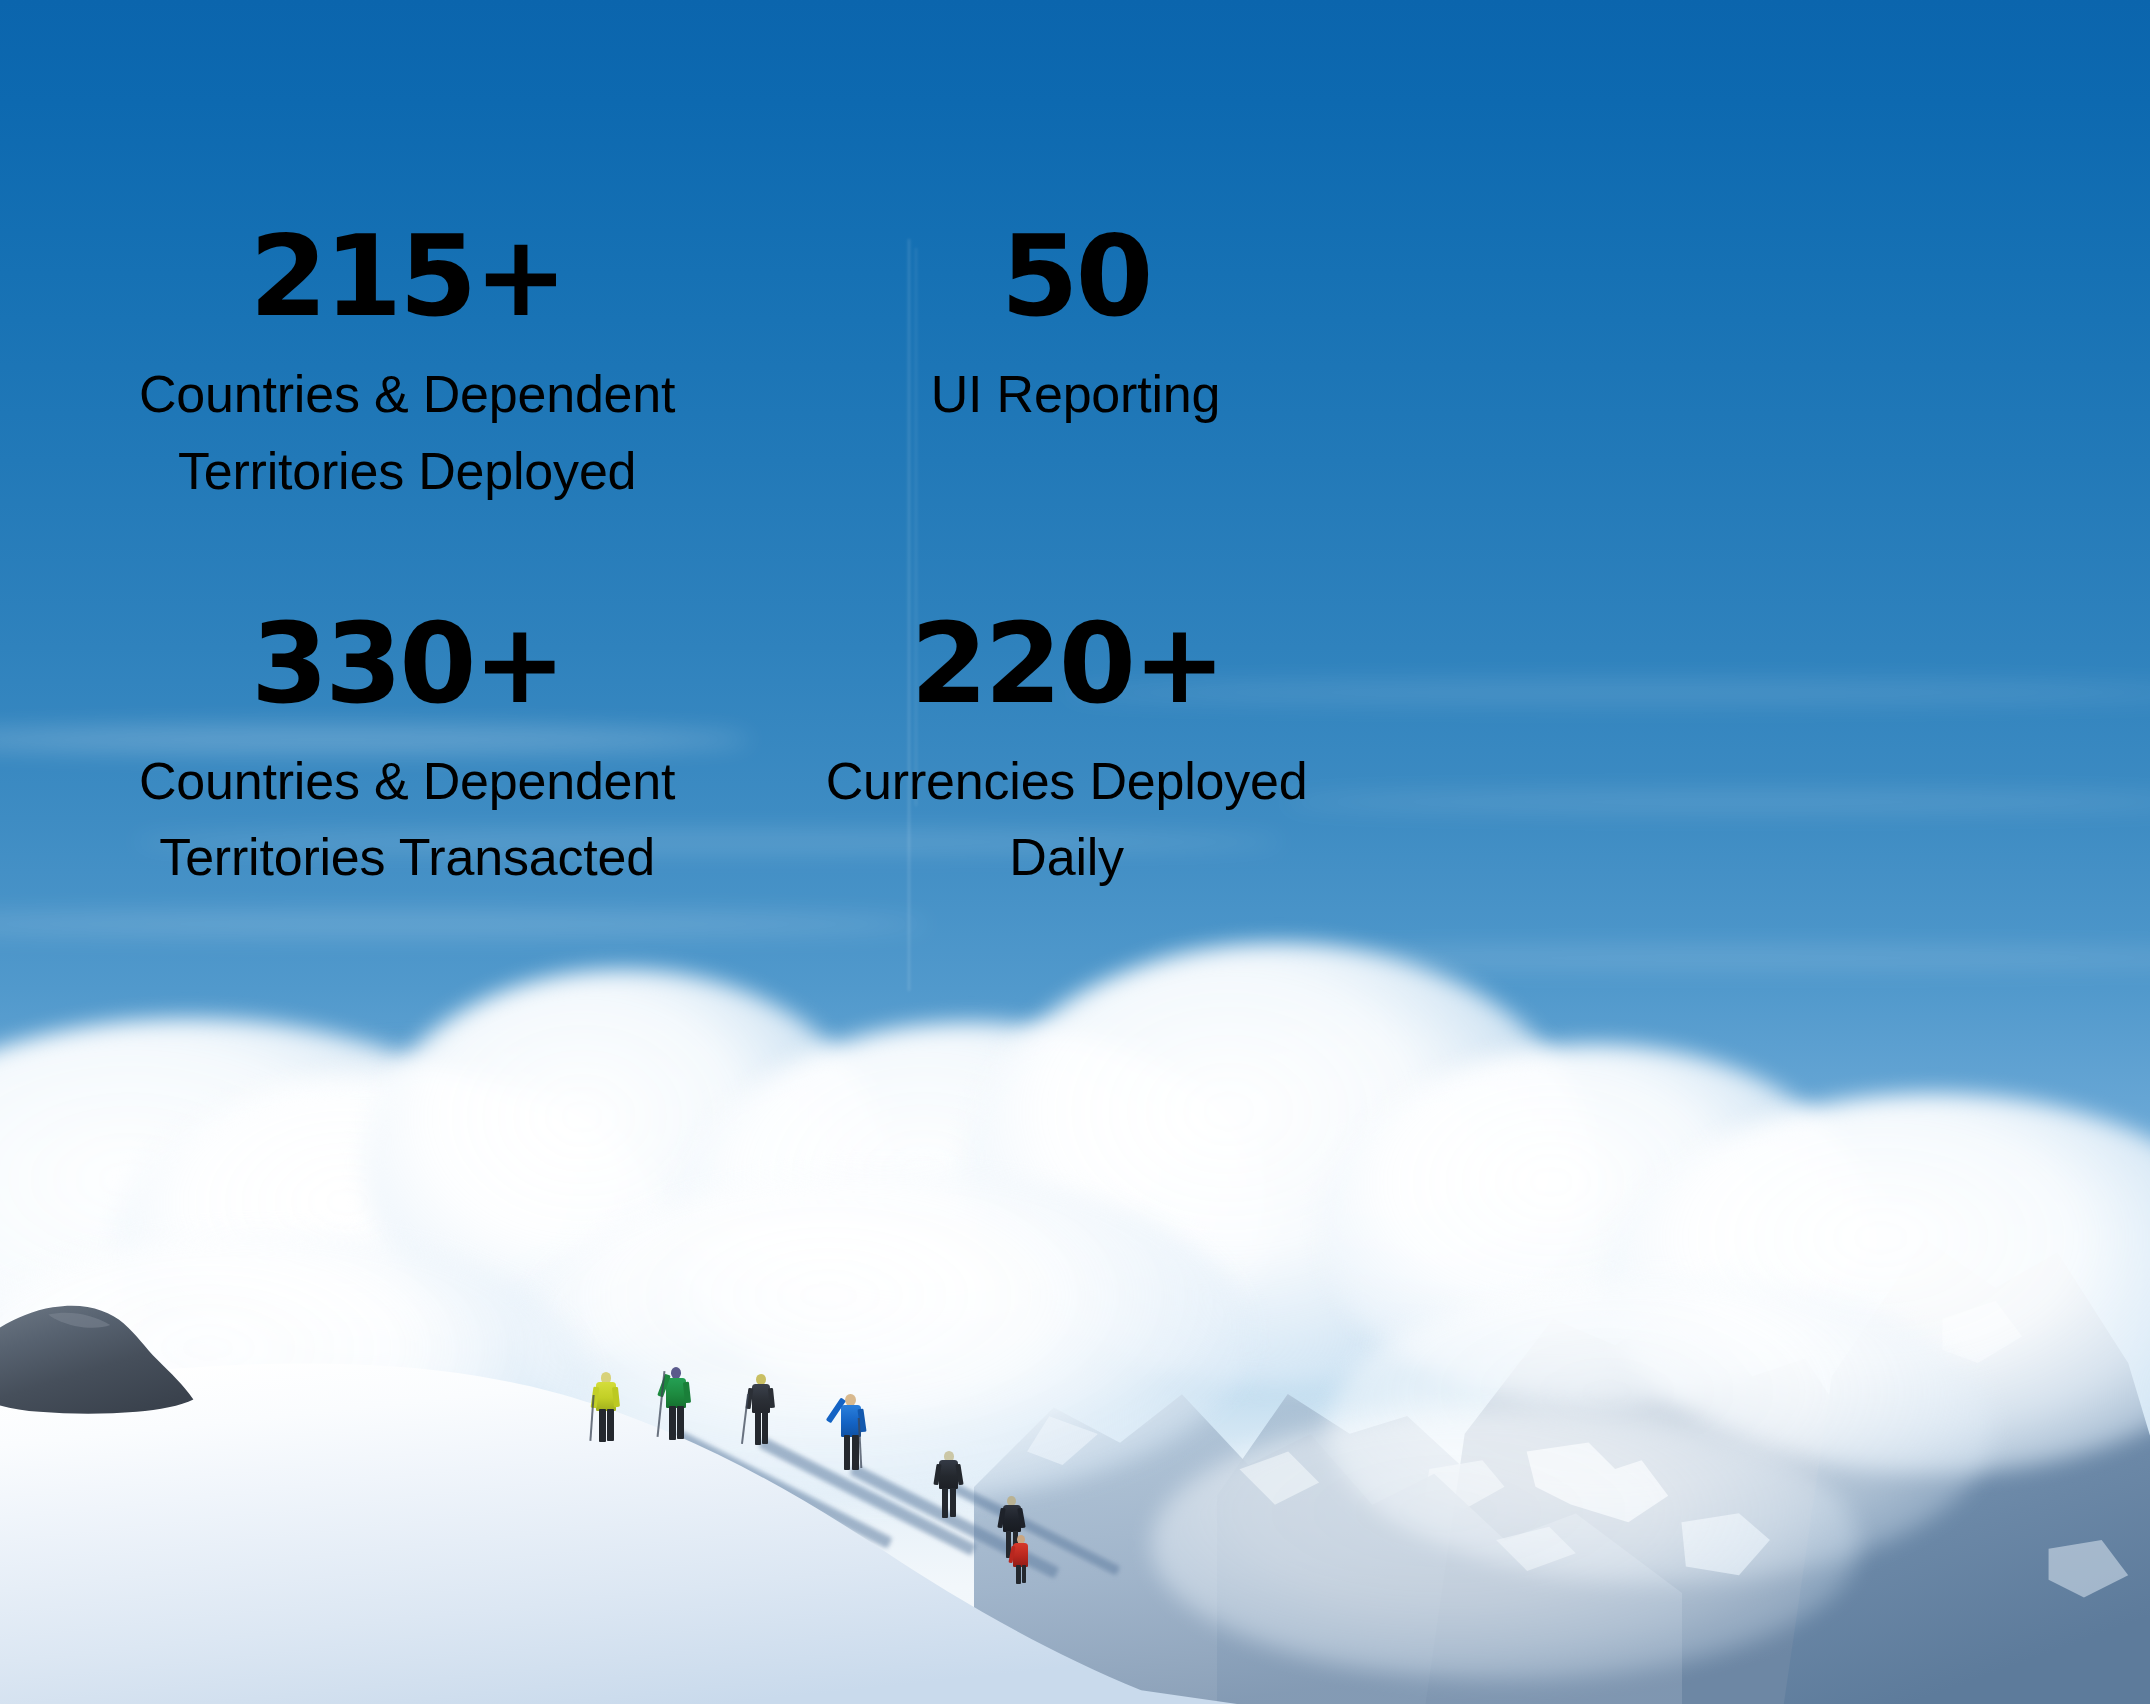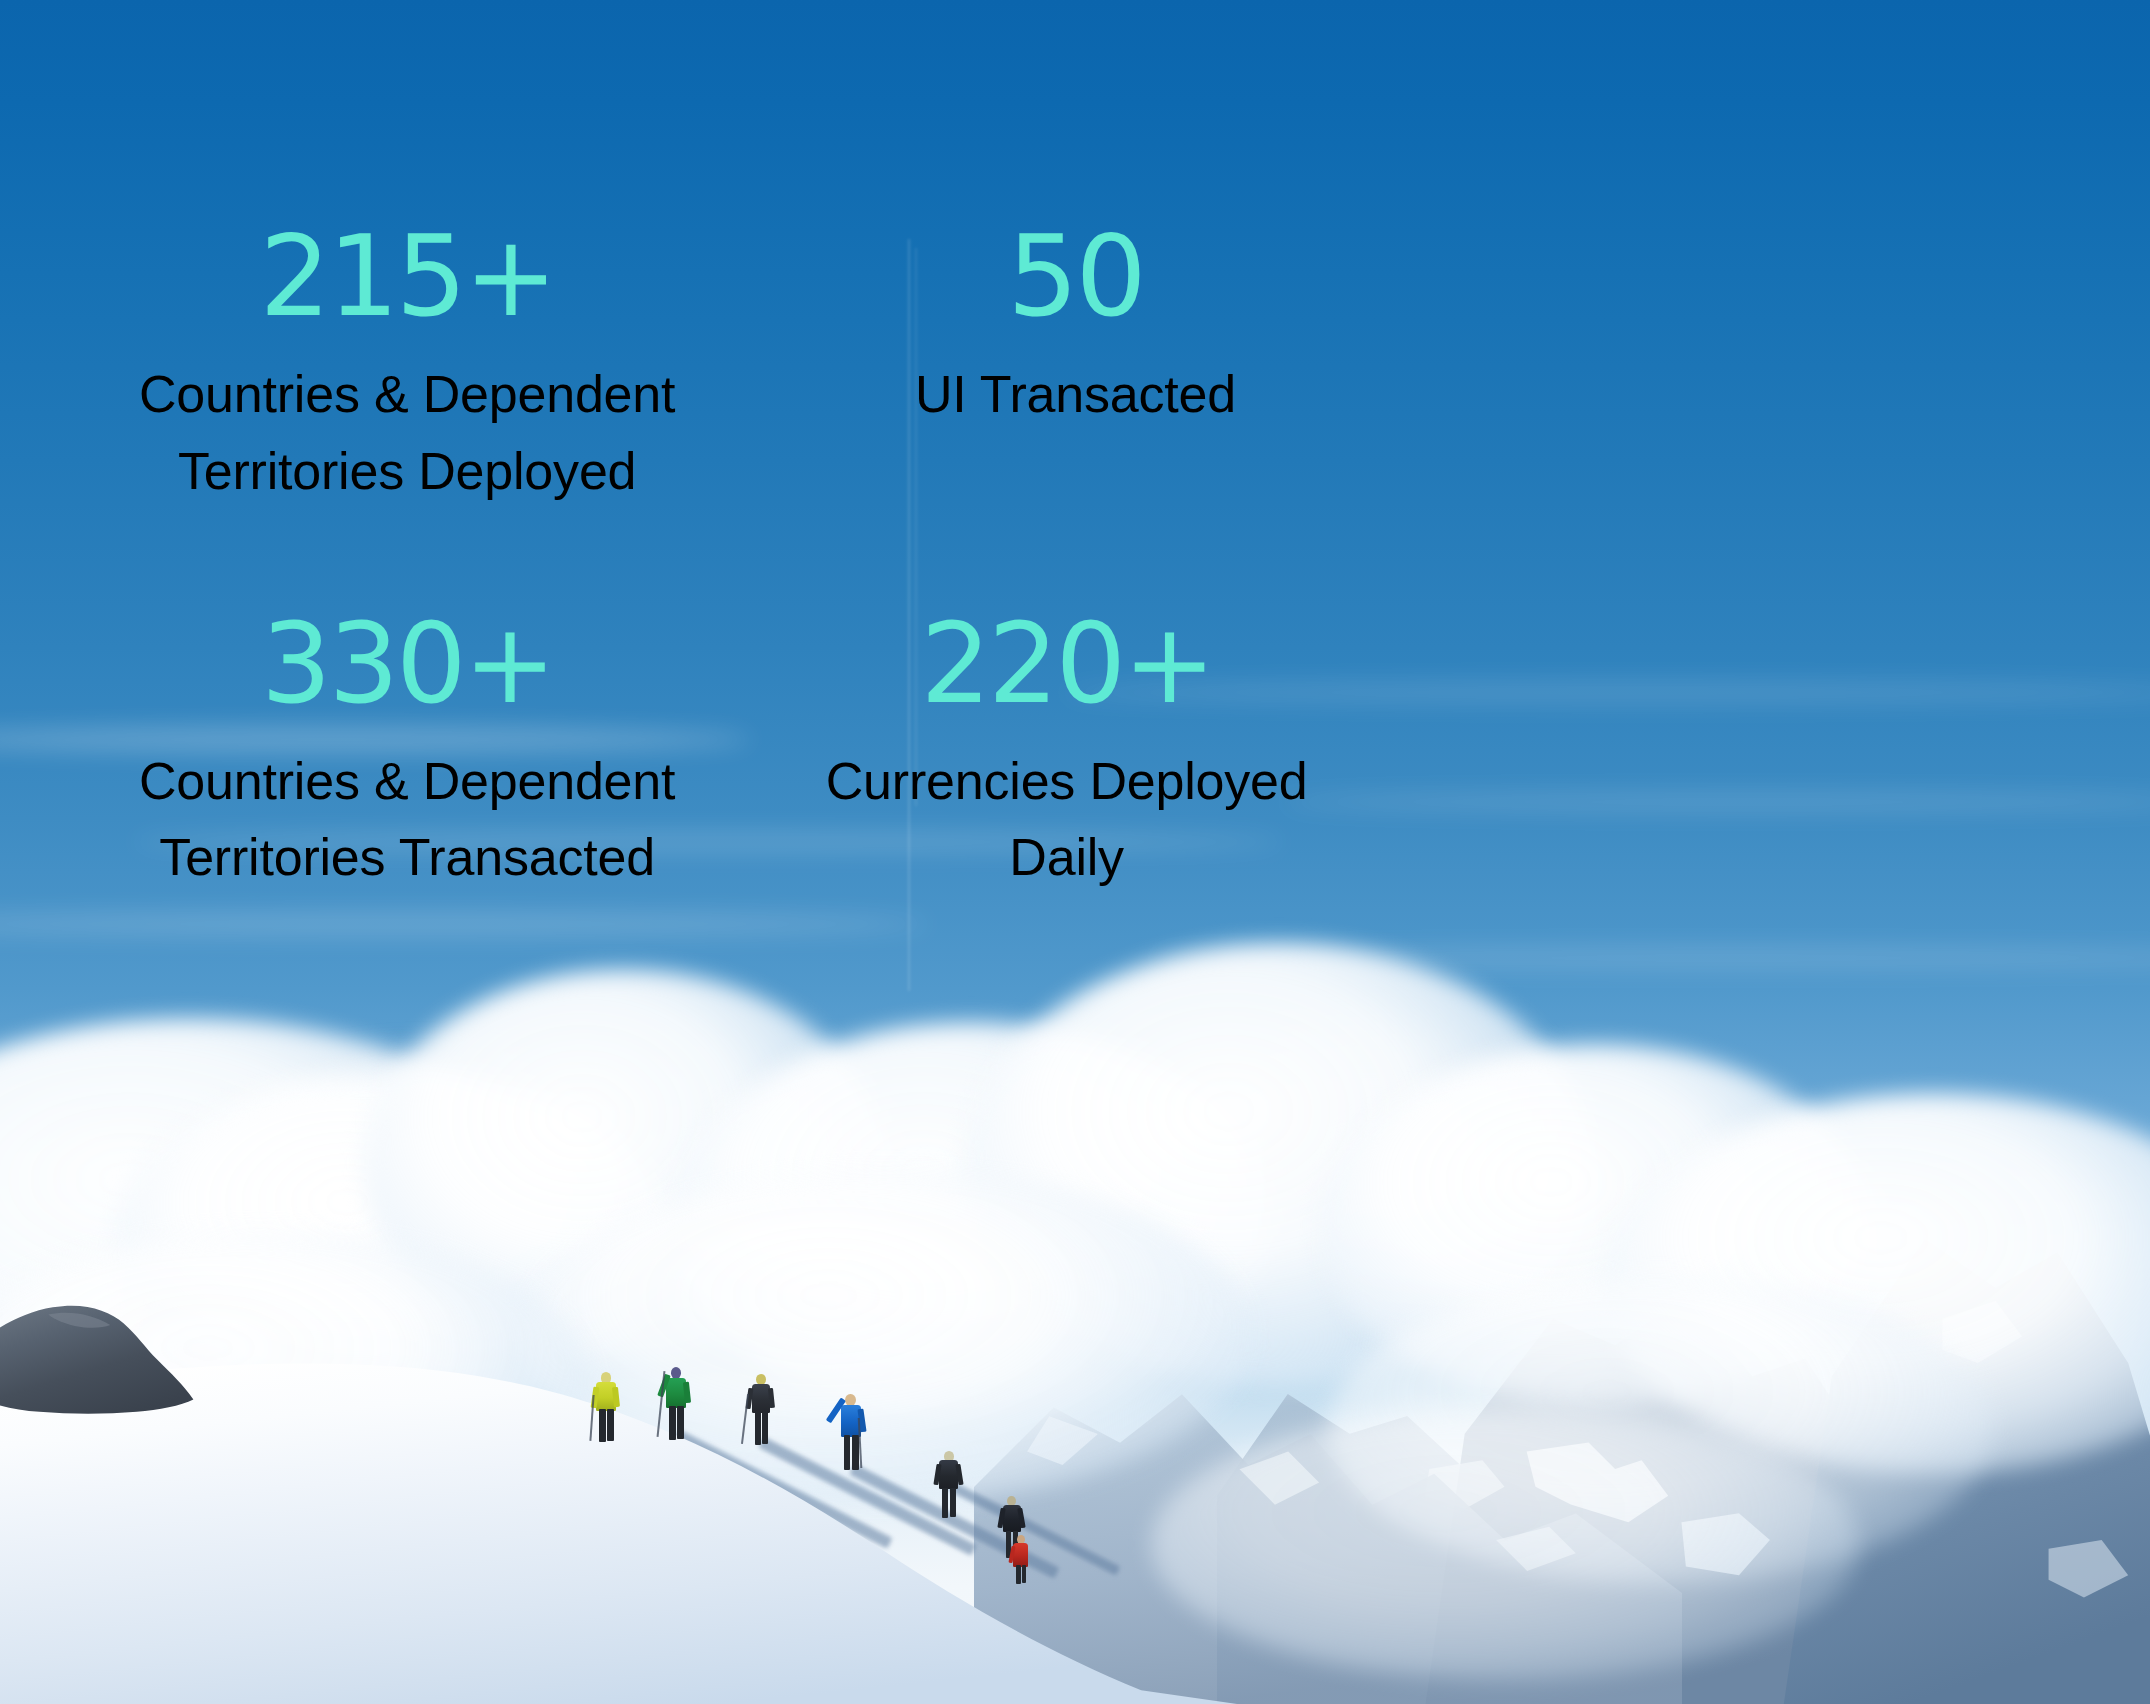--- a/index.html
+++ b/index.html
@@ -93,23 +93,23 @@
     grid-template-columns:1fr 1fr 1fr;
     grid-template-rows:1fr 1fr;
     padding:221px 53px 0 53px;
     z-index:40;
   }
   .stat { text-align:center; }
   .stat.col1 { padding-left:26.6px; }
   .stat.col3 { padding-right:17.7px; }
 
   .stat-value {
-    color:#5eead4;
+    color:#000000;
     font-family:"DejaVu Sans", sans-serif;
-    font-weight:normal;
+    font-weight:bold;
     font-size:112px;
     line-height:1.0;
     letter-spacing:-3.1px;
     margin-bottom:23px;
     text-rendering:geometricPrecision;
   }
   .stat-label {
     color:#000000;
     font-family:"Liberation Sans", sans-serif;
     font-weight:normal;
@@ -310,21 +310,21 @@
 <section id="stats">
 
   <div class="stat col1">
     <div class="stat-value">215+</div>
     <div class="stat-label">Countries &amp; Dependent
 Territories Deployed</div>
   </div>
 
   <div class="stat col2">
     <div class="stat-value">50</div>
-    <div class="stat-label">UI Transacted</div>
+    <div class="stat-label">UI Reporting</div>
   </div>
 
   <div class="stat col3">
   </div>
 
   <div class="stat col1 row2">
     <div class="stat-value">330+</div>
     <div class="stat-label">Countries &amp; Dependent
 Territories Transacted</div>
   </div>

